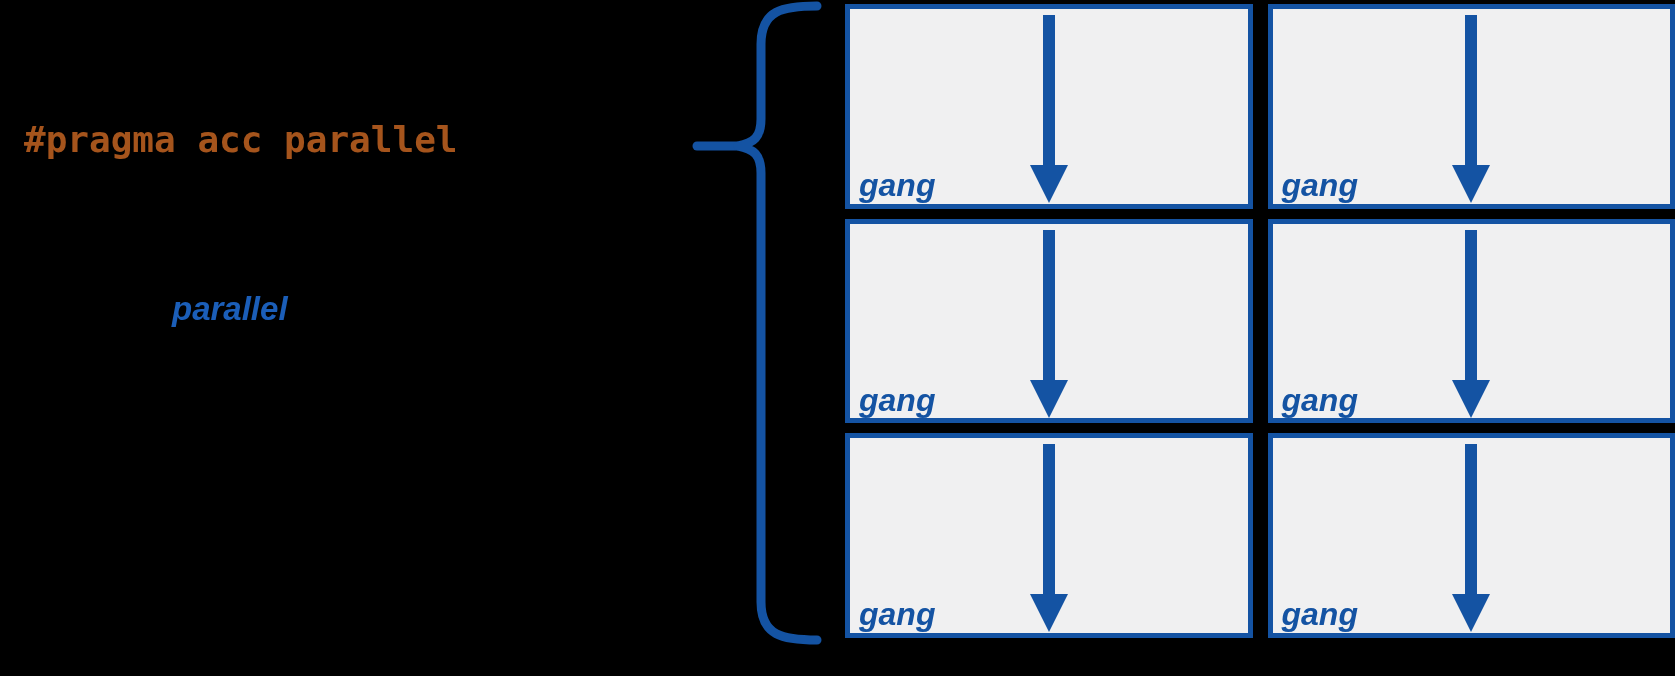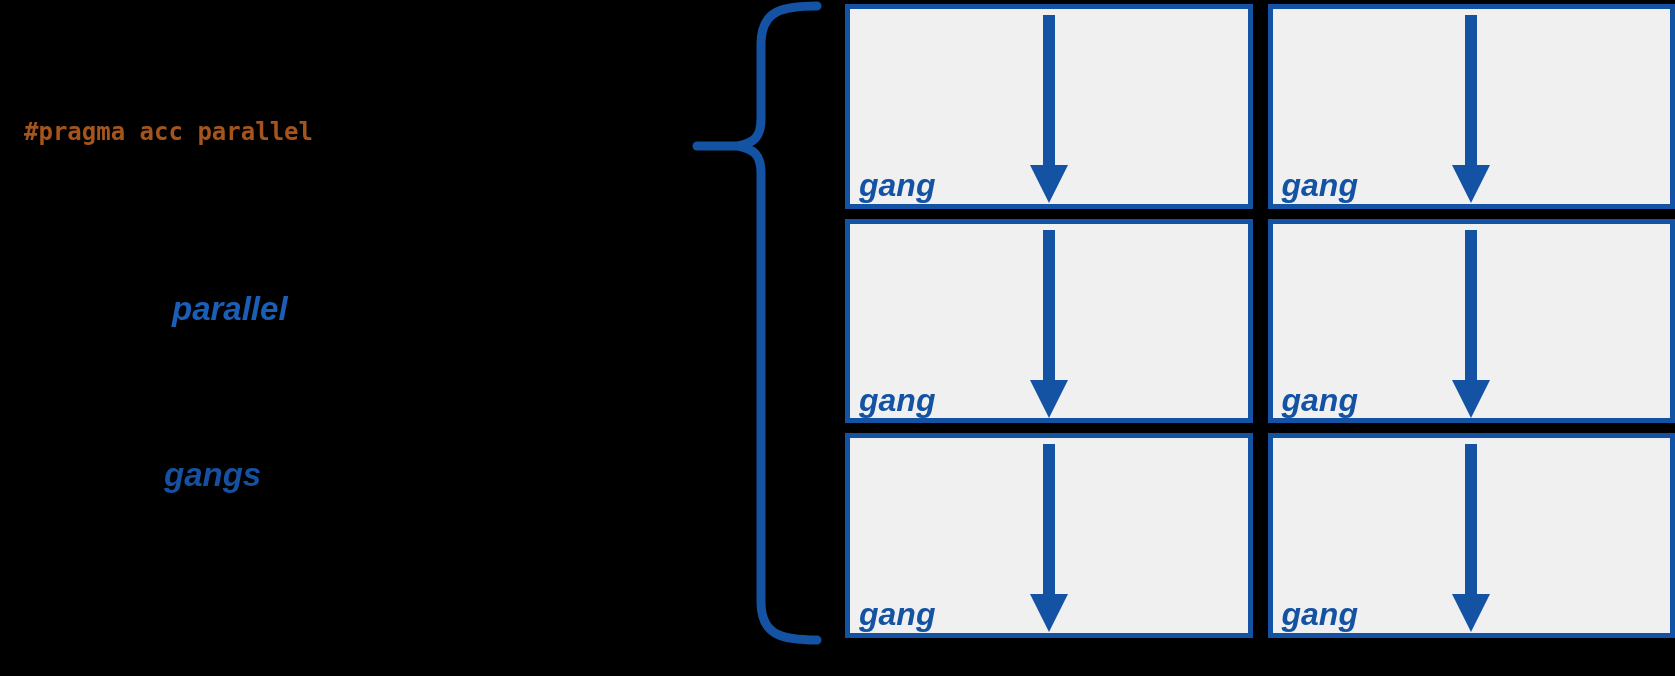--- a/index.html
+++ b/index.html
@@ -14,21 +14,21 @@
     background: #000000;
     overflow: hidden;
     font-family: "Liberation Sans", sans-serif;
   }
   .pragma-code {
     position: absolute;
     left: 24px;
     top: 118px;
     font-family: "DejaVu Sans Mono", monospace;
     font-weight: bold;
-    font-size: 24px;
+    font-size: 36px;
     line-height: 1.2;
     color: #A5541C;
     white-space: pre;
   }
   .keyword {
     position: absolute;
     font-family: "Liberation Sans", sans-serif;
     font-weight: bold;
     font-style: italic;
     font-size: 33px;
@@ -93,21 +93,20 @@
 </style>
 </head>
 <body>
 
 <div class="canvas">
 
   <div class="pragma-code">#pragma acc parallel</div>
 
   <div class="keyword keyword-parallel">parallel</div>
 
-  <div class="keyword keyword-gangs">gangs</div>
 
   <svg class="brace-svg" viewBox="0 0 140 650" xmlns="http://www.w3.org/2000/svg">
     <path d="M 9 146 L 48 146" fill="none" stroke="#1453A3" stroke-width="9" stroke-linecap="round"></path>
     <path d="M 129 6
              C 95 6, 73 10, 73 44
              L 73 119
              C 73 137, 66 143, 50 146
              C 66 149, 73 155, 73 173
              L 73 602
              C 73 636, 95 640, 129 640" fill="none" stroke="#1453A3" stroke-width="9" stroke-linecap="round" stroke-linejoin="round"></path>

